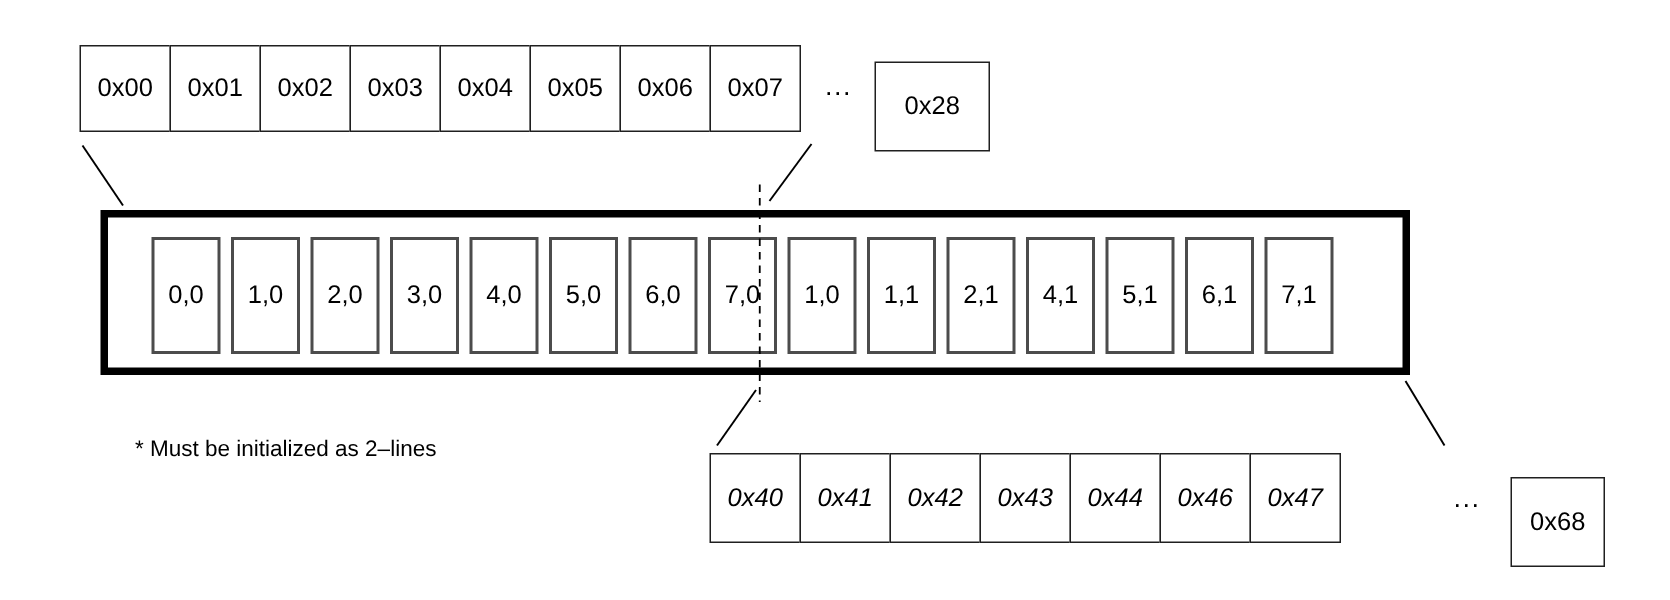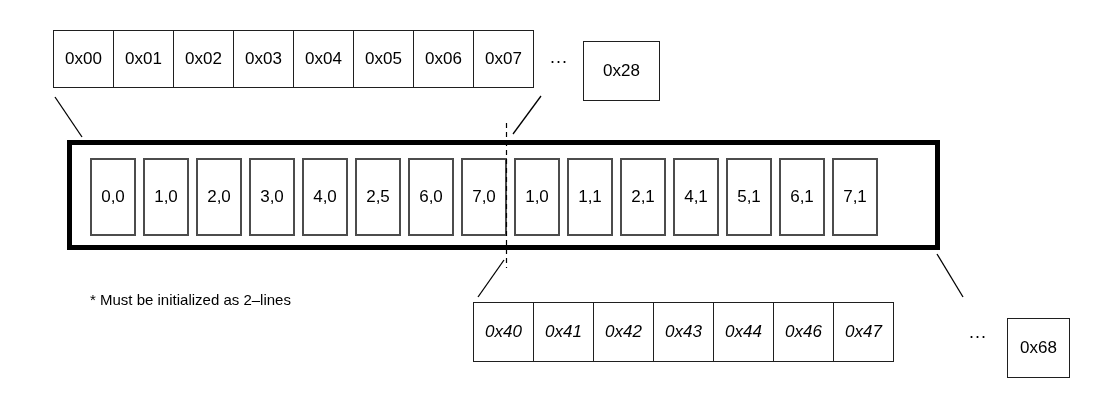--- a/index.html
+++ b/index.html
@@ -58,21 +58,21 @@
     position: absolute;
     left: 67px;
     top: 140px;
     width: 873px;
     height: 110px;
     box-sizing: border-box;
     border: 5px solid #000000;
     background: #ffffff;
     display: flex;
     gap: 7px;
-    padding: 13px 0 0 18px;
+    padding: 13px 0 0 29px;
     z-index: 1;
   }
   .buf-cell {
     box-sizing: border-box;
     width: 46px;
     height: 78px;
     border: 2px solid #4c4c4c;
     display: flex;
     align-items: center;
     justify-content: center;
@@ -116,21 +116,21 @@
   </div>
   <div id="top-ellipsis" class="ellipsis">...</div>
   <div id="box-28" class="addr-box">0x28</div>
 
   <div id="big-box">
     <div class="buf-cell">0,0</div>
     <div class="buf-cell">1,0</div>
     <div class="buf-cell">2,0</div>
     <div class="buf-cell">3,0</div>
     <div class="buf-cell">4,0</div>
-    <div class="buf-cell">2,5</div>
+    <div class="buf-cell">5,0</div>
     <div class="buf-cell">6,0</div>
     <div class="buf-cell">7,0</div>
     <div class="buf-cell">1,0</div>
     <div class="buf-cell">1,1</div>
     <div class="buf-cell">2,1</div>
     <div class="buf-cell">4,1</div>
     <div class="buf-cell">5,1</div>
     <div class="buf-cell">6,1</div>
     <div class="buf-cell">7,1</div>
   </div>

